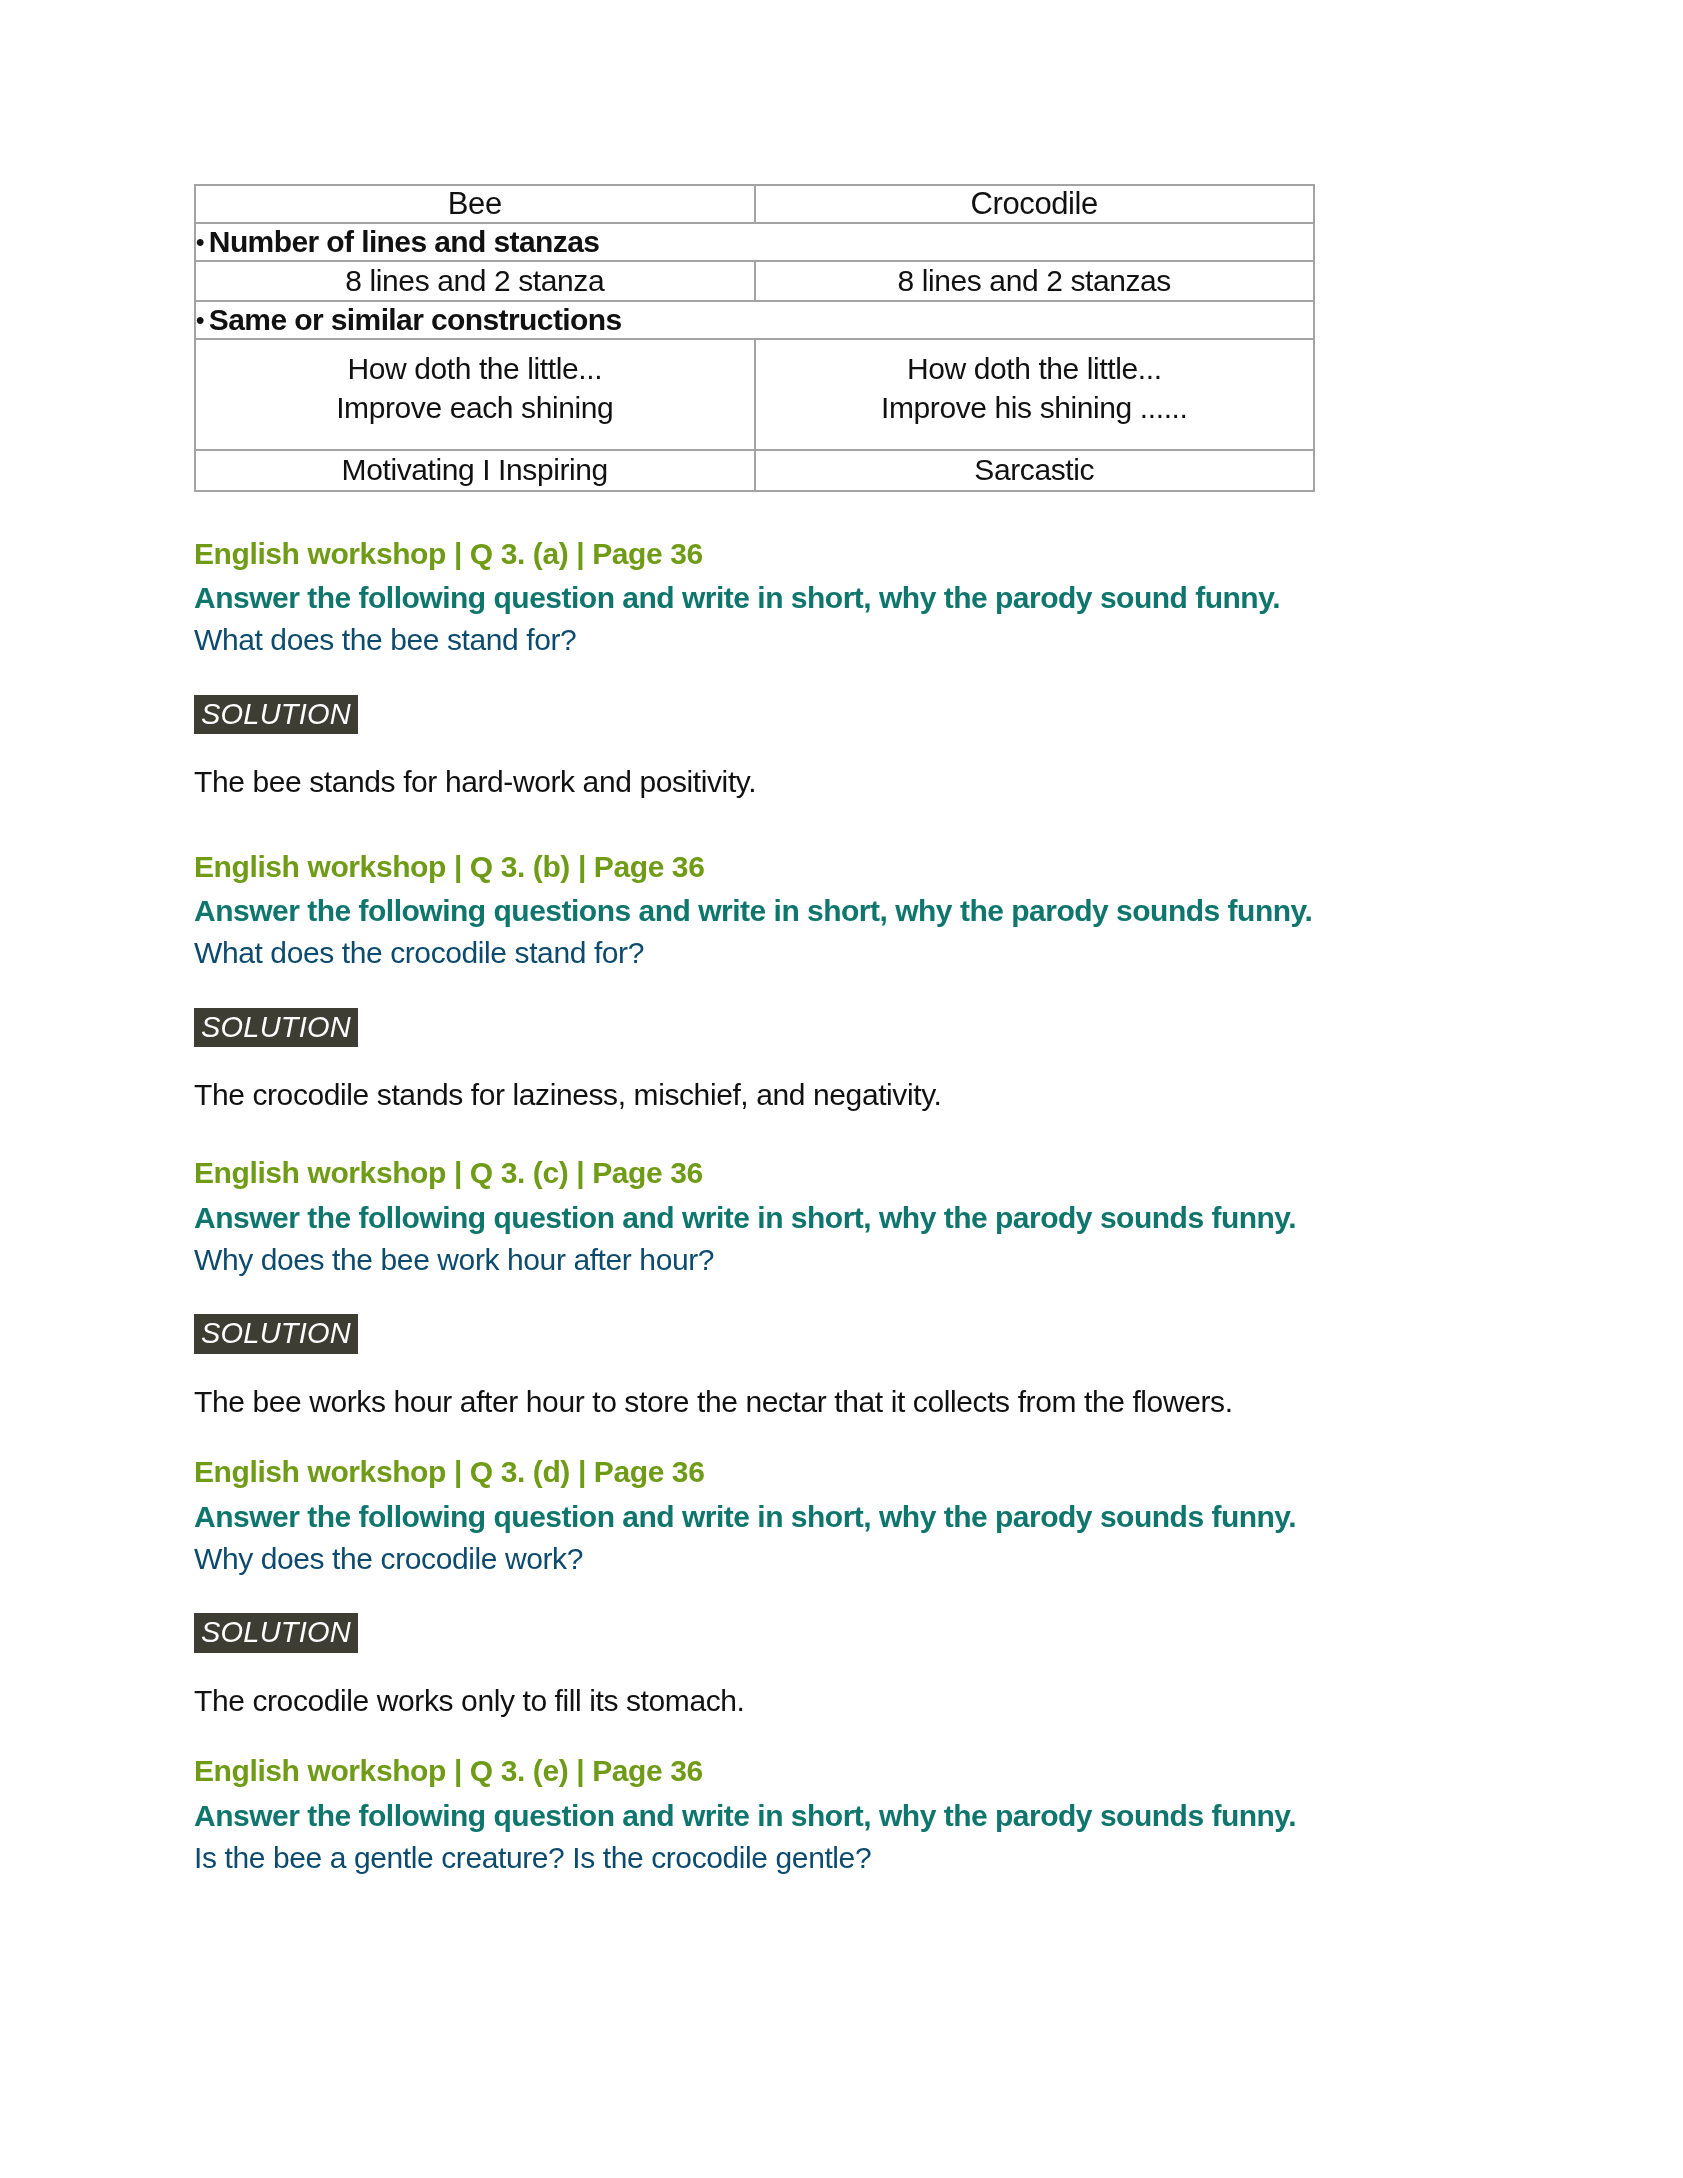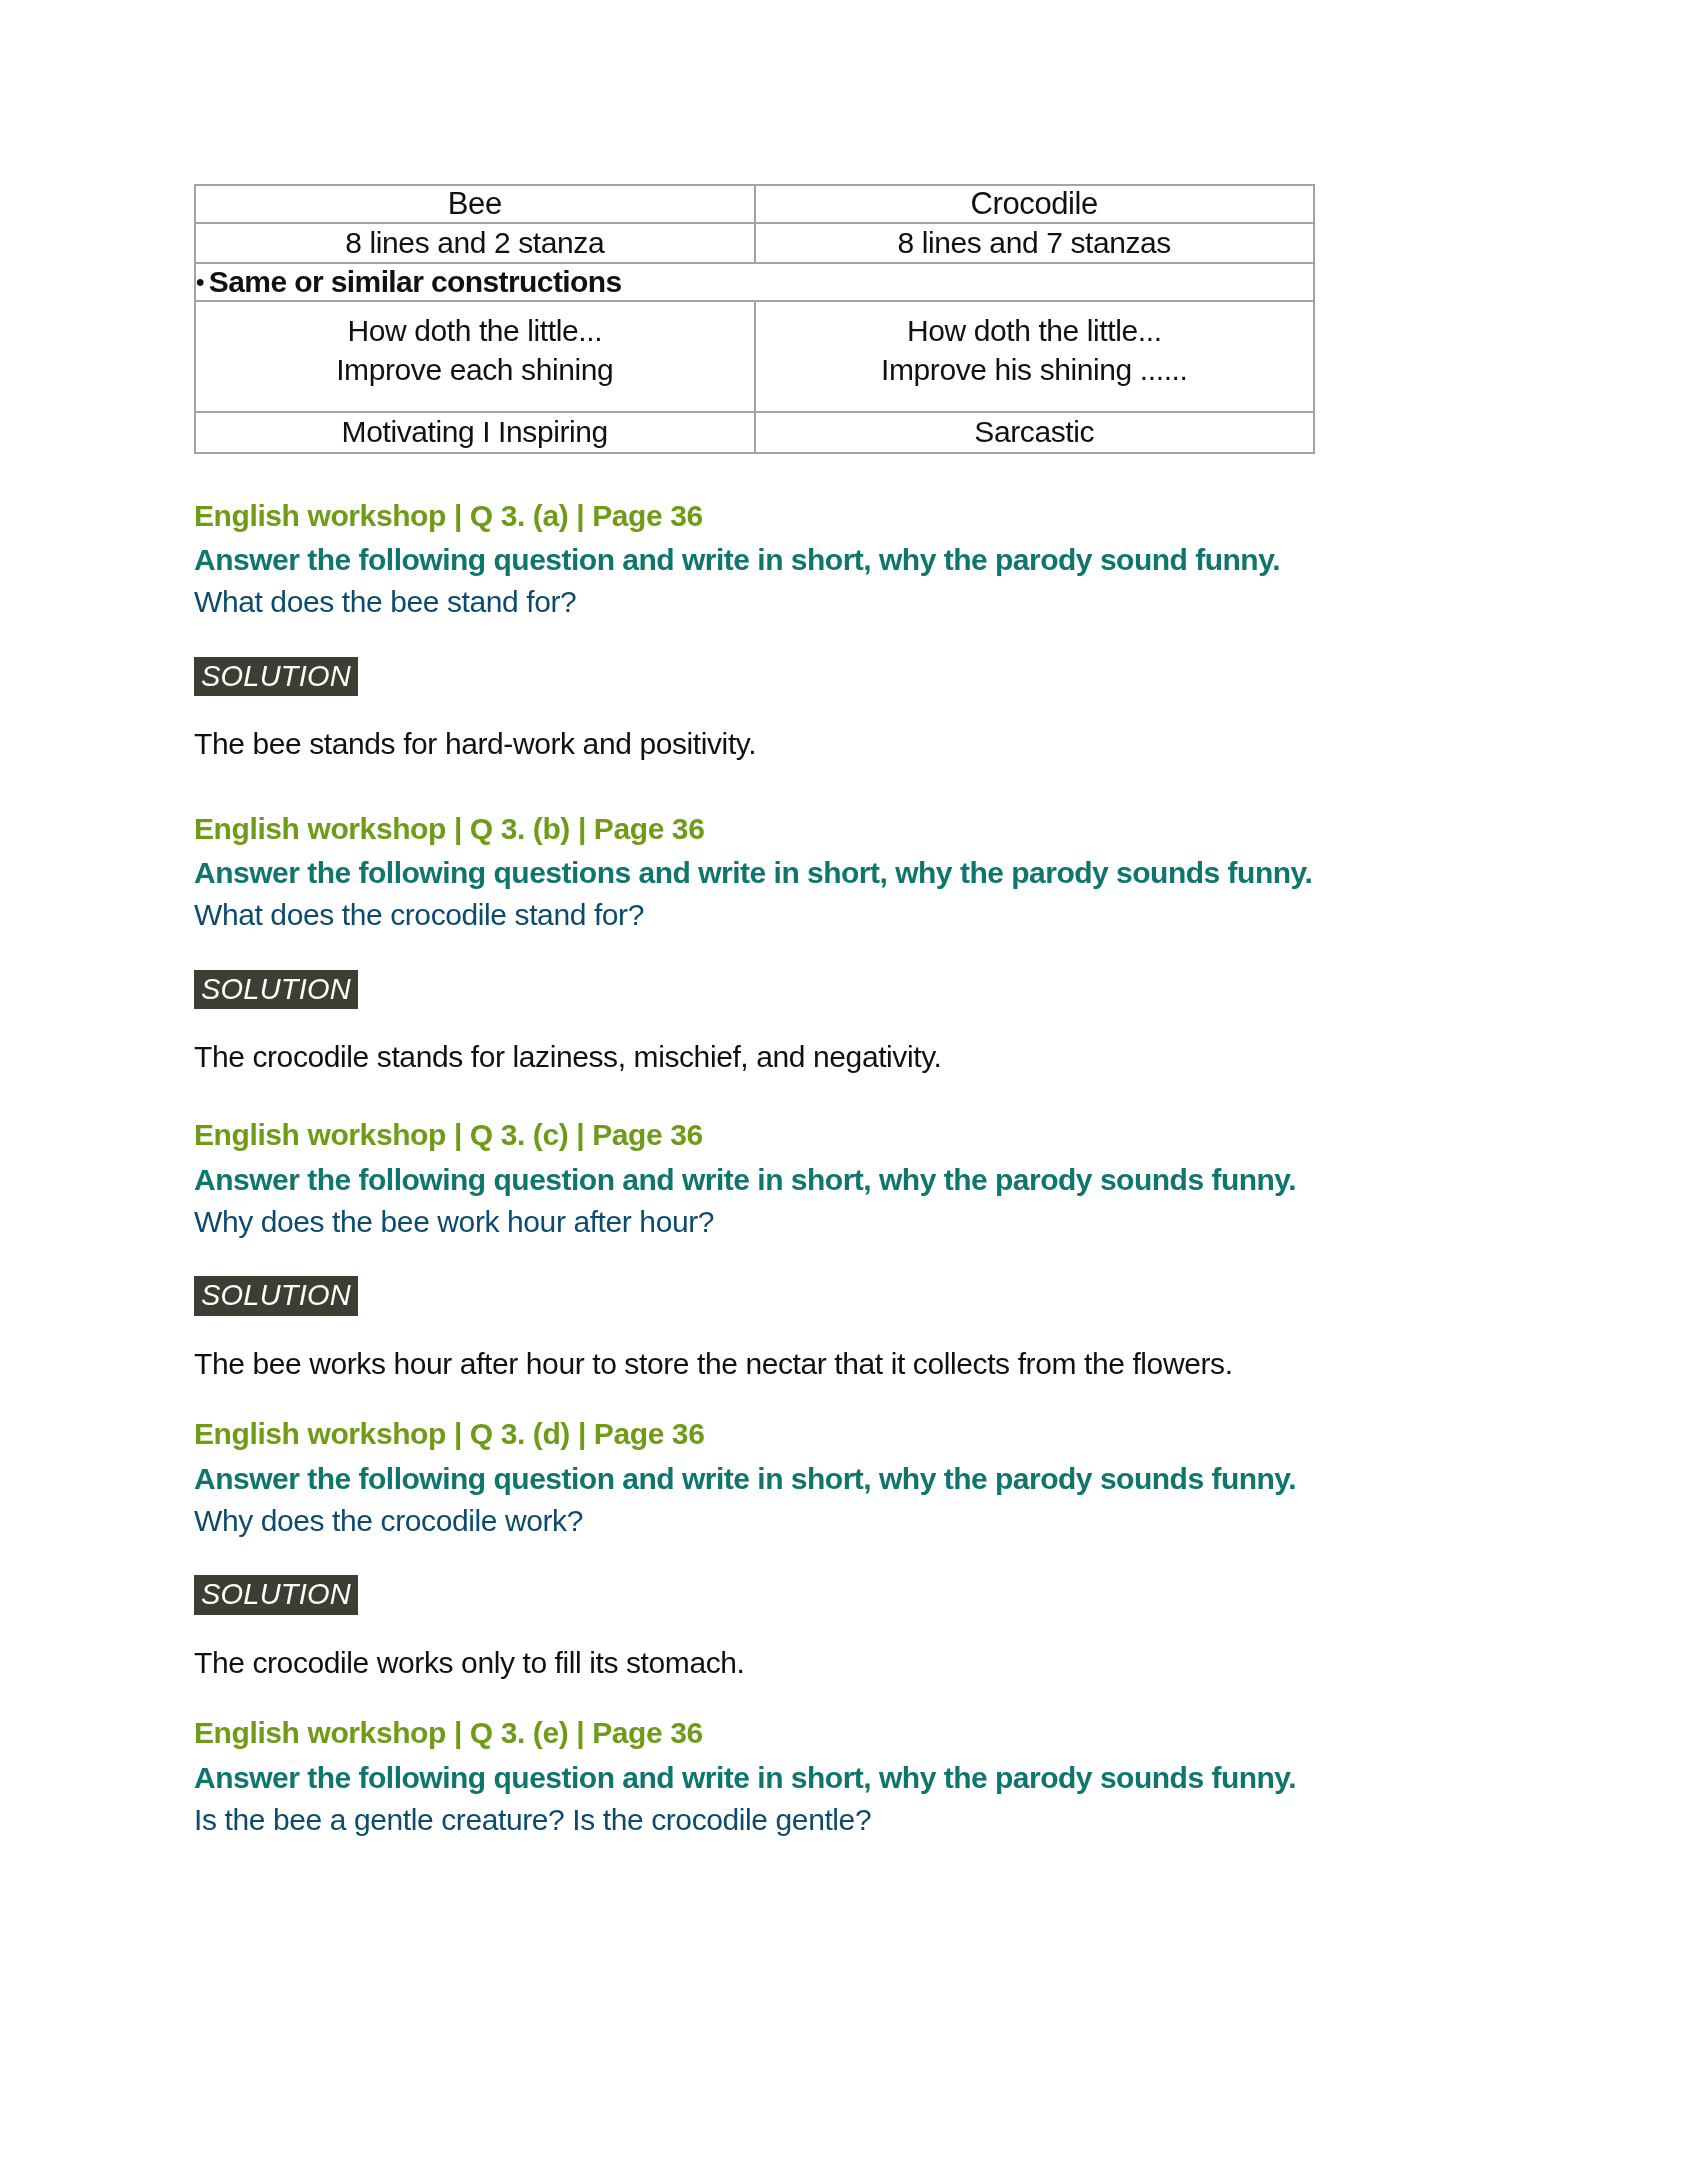--- a/index.html
+++ b/index.html
@@ -145,24 +145,29 @@
 <div class="page">
   <div class="content">
 
     <table class="cmp-table">
       <tbody>
         <tr>
           <td class="cell-head">Bee</td>
           <td class="cell-head">Crocodile</td>
         </tr>
 
+        <tr>
+          <td class="cell-bullet" colspan="2">
+            <span class="dot">•</span><span>Number of lines and stanzas</span>
+          </td>
+        </tr>
 
         <tr>
           <td class="cell-center">8 lines and 2 stanza</td>
-          <td class="cell-center">8 lines and 7 stanzas</td>
+          <td class="cell-center">8 lines and 2 stanzas</td>
         </tr>
 
         <tr>
           <td class="cell-bullet" colspan="2">
             <span class="dot">•</span><span>Same or similar constructions</span>
           </td>
         </tr>
 
         <tr>
           <td class="cell-center two-line">

